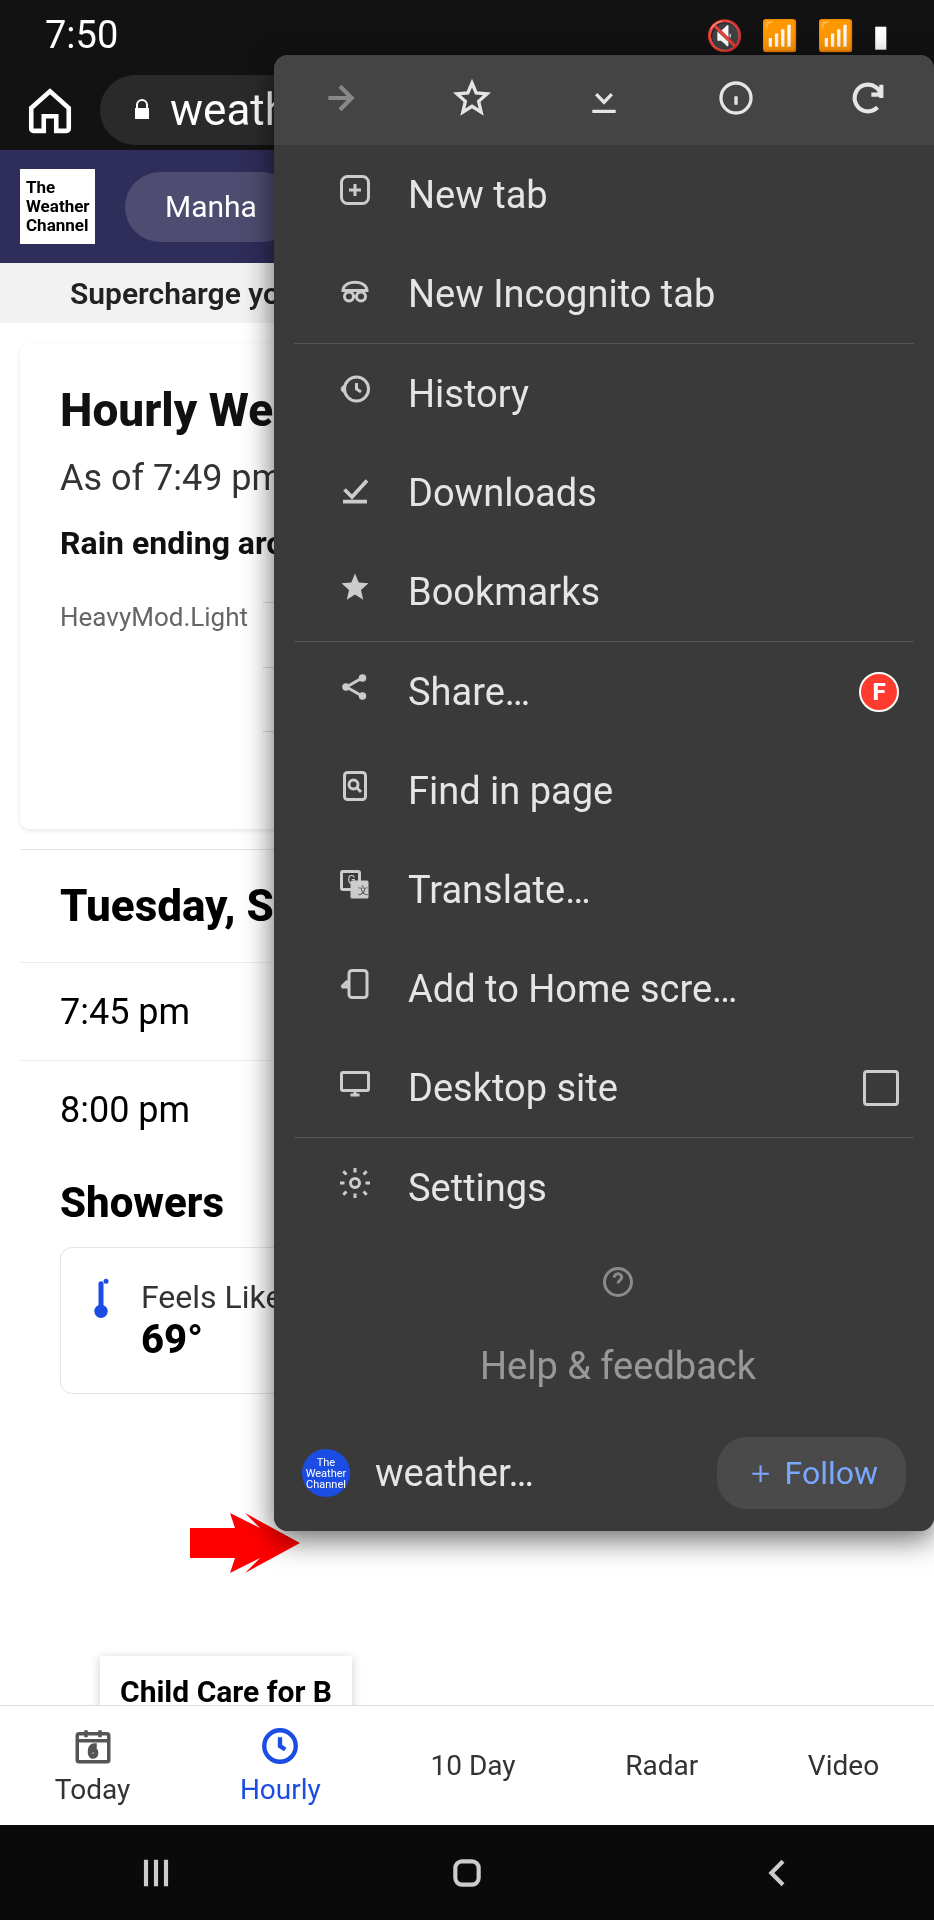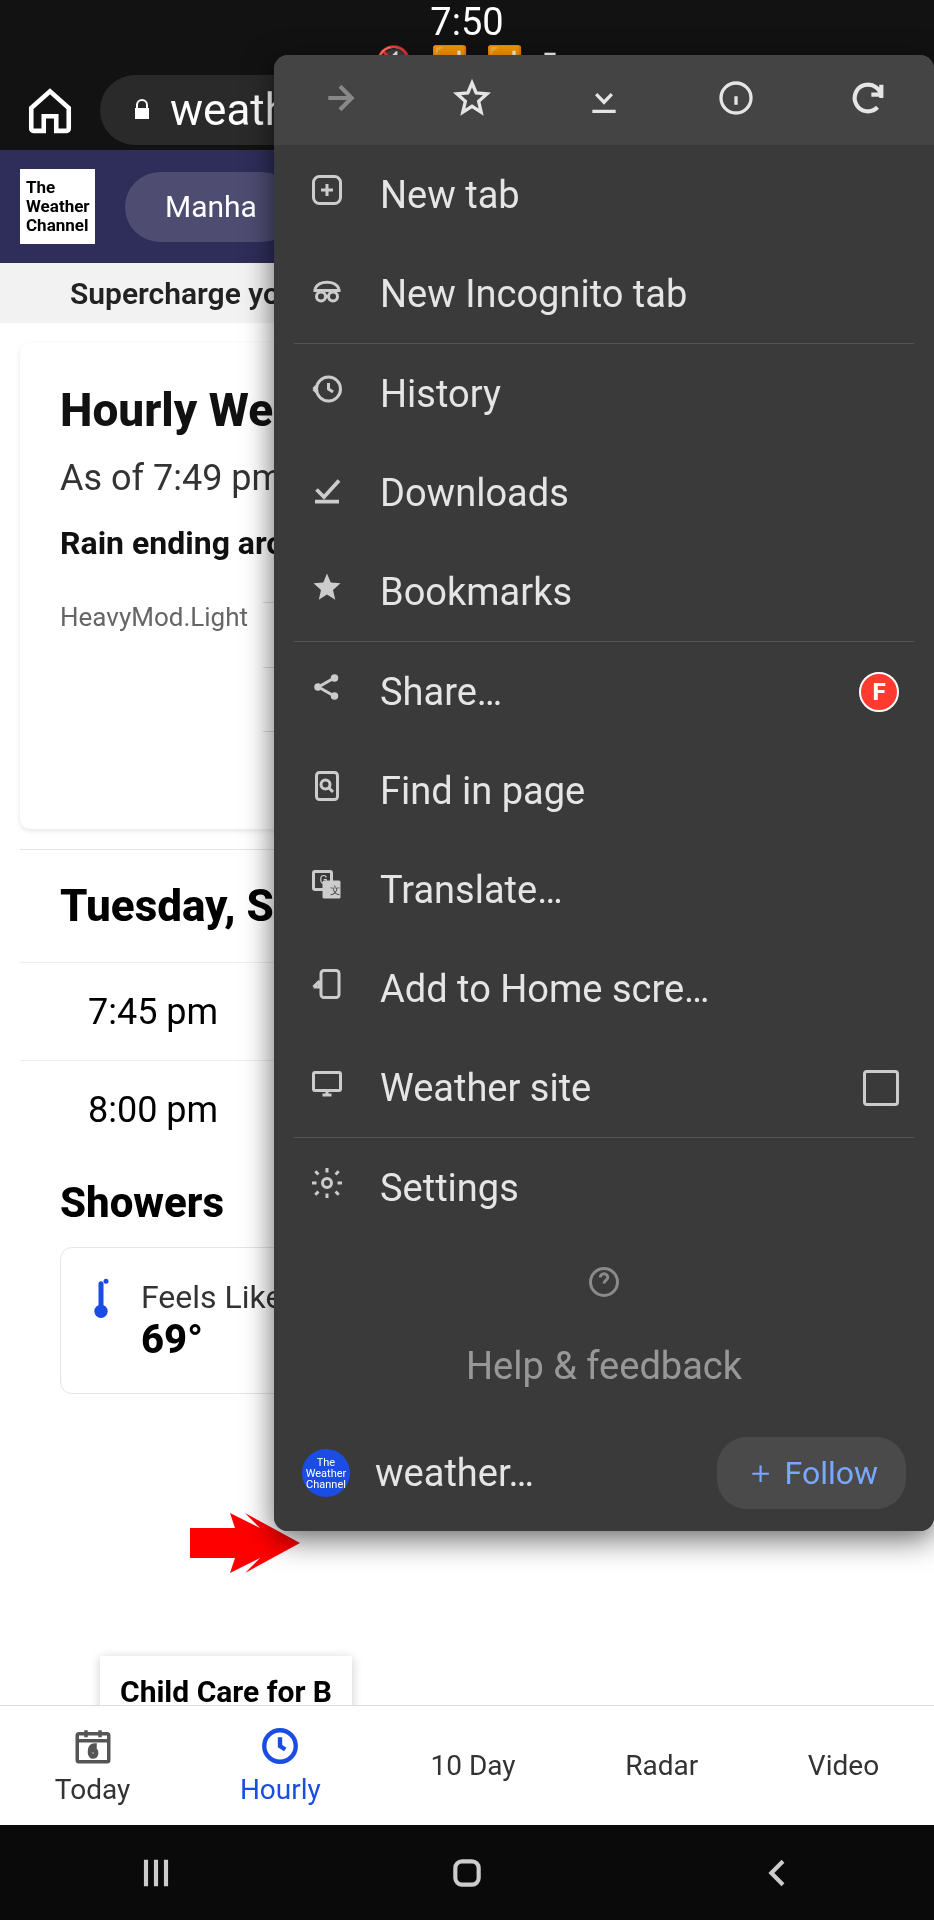--- a/index.html
+++ b/index.html
@@ -1,19 +1,19 @@
 <!DOCTYPE html>
 <html><head>
 <meta charset="utf-8">
 <style>
   * { margin: 0; padding: 0; box-sizing: border-box; font-family: -apple-system, Roboto, sans-serif; }
   body { width: 934px; height: 1920px; background: #121212; position: relative; overflow: hidden; }
 
   
-  .status-bar { height: 70px; display: flex; align-items: center; justify-content: space-between; padding: 0 45px; color: #fff; font-size: 38px; flex-direction: column; }
+  .status-bar { height: 70px; display: flex; align-items: center; justify-content: space-between; padding: 0 45px; color: #fff; font-size: 38px; }
   .status-right { display: flex; gap: 18px; align-items: center; }
   .status-right span { font-size: 30px; }
 
   
   .browser-bar { height: 80px; display: flex; align-items: center; padding: 0 25px; gap: 25px; }
   .home-btn { width: 50px; height: 50px; color: #fff; }
   .url-pill { flex: 1; background: #2a2a2a; border-radius: 40px; height: 70px; display: flex; align-items: center; padding: 0 30px; gap: 16px; color: #fff; font-size: 44px; overflow: hidden; }
   .lock-ic { width: 24px; height: 30px; }
 
   
@@ -37,21 +37,21 @@
   .gridlines::before { content: ''; position: absolute; top: 50%; left: 0; right: 0; border-top: 1px solid #ddd; }
   .bars { position: absolute; bottom: 0; left: 0; display: flex; gap: 8px; align-items: flex-end; padding-left: 30px; }
   .bar { width: 14px; background: #7dd3c0; border-radius: 7px 7px 0 0; }
   .ticks { display: flex; gap: 8px; padding-left: 30px; margin-top: 4px; }
   .tick { width: 14px; border-left: 1px solid #999; height: 10px; }
   .xlabels { display: flex; gap: 60px; padding-left: 20px; margin-top: 8px; font-size: 30px; color: #333; }
 
   .day-row { border-top: 1px solid #e5e5e5; margin-top: 20px; padding: 30px 40px; font-size: 44px; font-weight: 800; }
   .hour-row { border-top: 1px solid #eee; padding: 24px 40px; display: flex; align-items: center; gap: 50px; font-size: 36px; }
   .hour-row .temp { font-size: 42px; font-weight: 800; }
-  .hour-time { width: 170px; margin-left: 28px; }
+  .hour-time { width: 170px; }
 
   .showers { font-size: 42px; font-weight: 800; padding: 20px 40px; }
   .feels-card { border: 1px solid #e5e5e5; border-radius: 12px; margin: 0 40px; padding: 30px; display: flex; gap: 30px; align-items: flex-start; }
   .feels-label { font-size: 32px; color: #333; }
   .feels-val { font-size: 40px; font-weight: 800; }
   .therm-ic { width: 20px; height: 40px; color: #1b4de4; }
 
   .ad-card { position: absolute; bottom: 0; left: 100px; background: #fff; box-shadow: 0 2px 10px rgba(0,0,0,.2); padding: 18px 20px; }
   .ad-title { font-size: 30px; font-weight: 700; }
   .ad-sub { font-size: 26px; color: #777; margin-top: 6px; }
@@ -68,21 +68,21 @@
 
   
   .nav-bar { position: absolute; bottom: 0; left: 0; right: 0; height: 95px; background: #0a0a0a; display: flex; justify-content: space-around; align-items: center; color: #ccc; }
   .nav-bar svg { width: 40px; height: 40px; }
 
   
   .menu { position: absolute; top: 55px; right: 0; width: 660px; background: #3a3a3a; border-radius: 14px; box-shadow: 0 8px 30px rgba(0,0,0,.6); z-index: 10; overflow: hidden; }
   .menu-top { display: flex; justify-content: space-around; align-items: center; height: 90px; background: #444; }
   .menu-top svg { width: 40px; height: 40px; color: #e5e5e5; }
   .menu-top .fwd svg { color: #888; }
-  .mitem { display: flex; align-items: center; gap: 35px; padding: 27px 35px; color: #e5e5e5; font-size: 38px; }
+  .mitem { display: flex; align-items: center; gap: 35px; padding: 27px 35px; color: #e5e5e5; font-size: 38px; margin-left: 28px; }
   .mitem svg { width: 36px; height: 36px; flex-shrink: 0; }
   .msep { border-top: 1px solid #555; margin: 0 20px; }
   .mcheck { margin-left: auto; width: 36px; height: 36px; border: 3px solid #ccc; border-radius: 4px; }
   .share-badge { margin-left: auto; width: 40px; height: 40px; background: #ff3b30; border-radius: 50%; border: 2px solid #fff; display: flex; align-items: center; justify-content: center; color: #fff; font-weight: 800; font-size: 24px; }
 
   .menu-footer { display: flex; align-items: center; gap: 25px; padding: 22px 28px; background: #3a3a3a; }
   .site-ic { width: 48px; height: 48px; background: #1b4de4; border-radius: 50%; display: flex; align-items: center; justify-content: center; font-size: 11px; color: #fff; text-align: center; line-height: 1; }
   .site-name { font-size: 38px; color: #e5e5e5; flex: 1; }
   .follow-btn { background: #4a4a4a; border-radius: 30px; padding: 14px 28px; color: #7aa7ff; font-size: 32px; display: flex; align-items: center; gap: 8px; }
 </style>
@@ -338,21 +338,21 @@
             <rect x="8" y="3" width="12" height="18" rx="2" fill="none" stroke="currentColor" stroke-width="2"></rect>
             <path d="M3 14l4-4M3 14h4v-4" stroke="currentColor" stroke-width="2" fill="none"></path>
           </svg></span>
         <span>Add to Home scre…</span>
       </div>
       <div class="mitem">
         <span><svg viewBox="0 0 24 24" style="color:#ccc">
             <rect x="3" y="5" width="18" height="12" rx="1" fill="none" stroke="currentColor" stroke-width="2"></rect>
             <path d="M9 20h6M12 17v3" stroke="currentColor" stroke-width="2"></path>
           </svg></span>
-        <span>Weather site</span>
+        <span>Desktop site</span>
         <span class="mcheck"></span>
       </div>
       <div class="msep"></div>
       <div class="mitem">
         <span><svg viewBox="0 0 24 24" style="color:#ccc">
             <circle cx="12" cy="12" r="3" fill="none" stroke="currentColor" stroke-width="2"></circle>
             <path d="M12 2v3M12 19v3M4.2 4.2l2.1 2.1M17.7 17.7l2.1 2.1M2 12h3M19 12h3M4.2 19.8l2.1-2.1M17.7 6.3l2.1-2.1" stroke="currentColor" stroke-width="2"></path>
           </svg></span>
         <span>Settings</span>
       </div>

